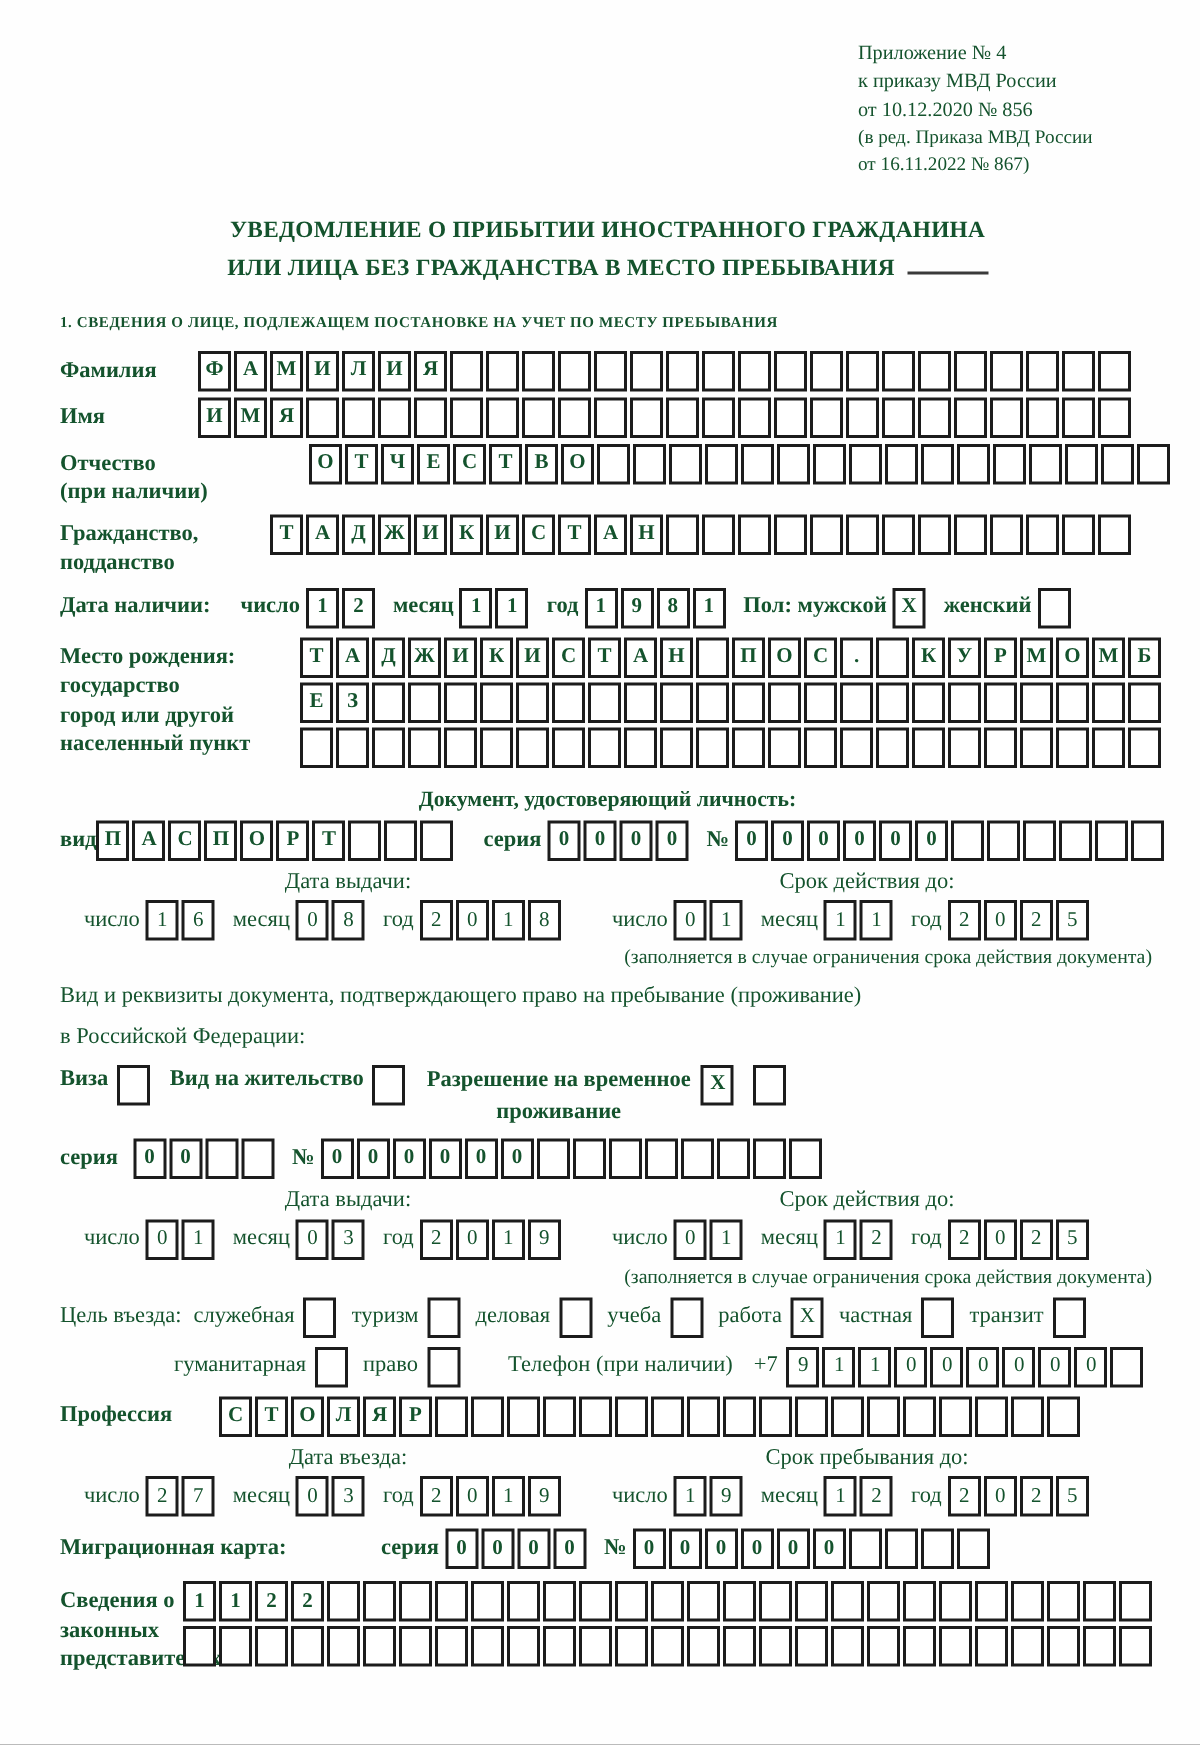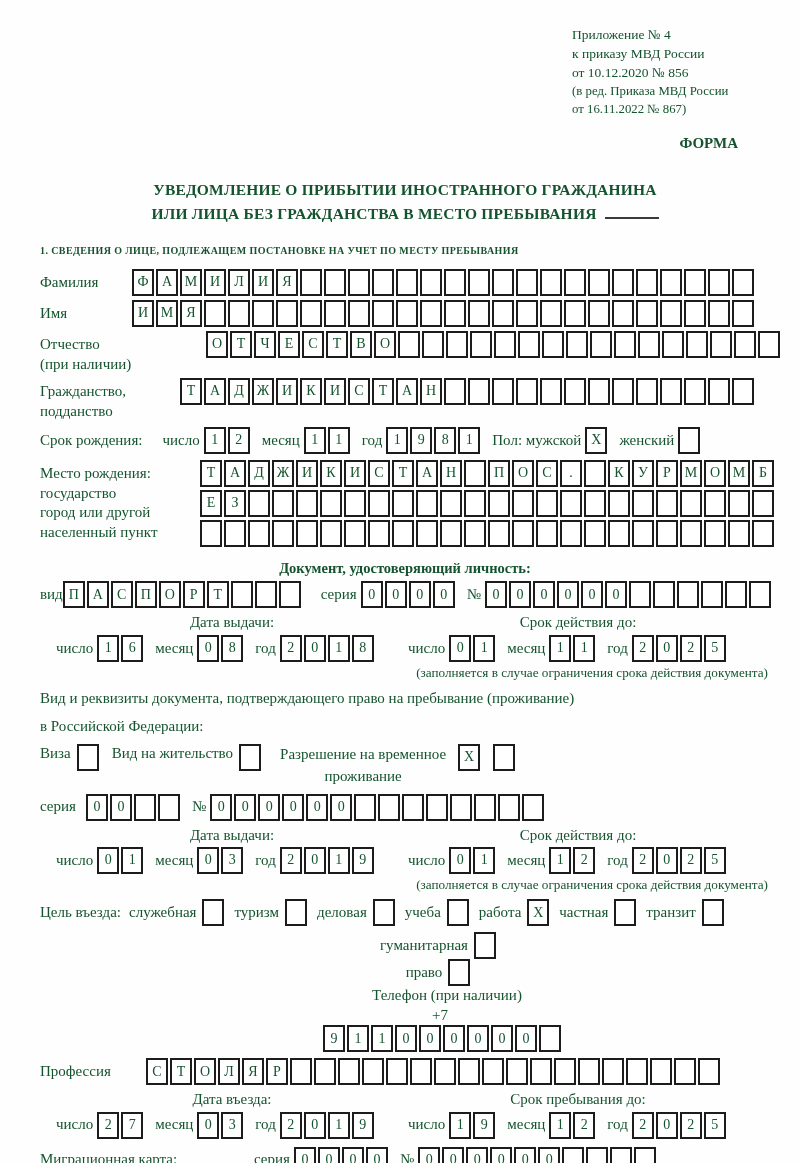--- a/index.html
+++ b/index.html
@@ -9,21 +9,21 @@
     box-sizing:border-box; padding:26px 30px 10px 40px; overflow:hidden;
     font-size:15px; line-height:1.3;
   }
   .annex { width:190px; margin-left:auto; margin-right:8px; font-size:13.5px; line-height:1.4; }
   .annex .ed { font-size:12.8px; }
   .form-label { text-align:right; padding-right:32px; font-weight:bold; margin-top:16px; font-size:15px; }
   .title { text-align:center; font-weight:bold; font-size:15.5px; margin-top:24px; line-height:1.55; letter-spacing:.2px; }
   .title-underline { display:inline-block; width:54px; border-bottom:2px solid #3a3a3a; margin-left:8px; }
   .sec-heading { font-weight:bold; font-size:10px; margin-top:18px; letter-spacing:.4px; }
 
-  .frow { display:flex; align-items:flex-start; margin-top:4px; }
+  .frow { display:flex; align-items:flex-start; margin-top:4px;font-weight:bold; }
   .frow.vc { align-items:center; }
   .lbl { flex:none; padding-top:4px; }
   .boxes { display:inline-flex; flex:none; }
   .cell {
     width:18px; height:23px; border:2px solid #1c1c1c; margin-right:2px;
     display:inline-flex; align-items:center; justify-content:center;
     font-size:14px; background:#fff; flex:none;
   }
   .stack .boxes { margin-bottom:3px; }
 
@@ -47,38 +47,37 @@
   .note { text-align:right; font-size:13.2px; margin-top:2px; padding-right:2px; }
   .intro { margin-top:8px; }
 
   .opts { margin-top:8px; }
   .opt { display:inline-flex; align-items:flex-start; margin-right:11px; }
   .opt .olbl { margin-right:6px; }
   .opt .c2 { width:178px; text-align:center; line-height:1.45; }
   .opt .c3 { width:180px; text-align:center; line-height:1.45; }
   .purpose-row { display:flex; align-items:center; margin-top:6px; white-space:nowrap; }
   .purpose-row .opt { margin-right:8px; align-items:center; }
-  .indent115 { margin-left:76px;flex-direction:column; }
+  .indent115 { margin-left:76px; }
   .gap6 { margin-top:6px; }
   .gap8 { margin-top:8px; }
 </style>
 </head>
 <body>
 
 <div class="page">
 
   <div class="annex">
     <div>Приложение № 4</div>
     <div>к приказу МВД России</div>
     <div>от 10.12.2020 № 856</div>
     <div class="ed">(в ред. Приказа МВД России</div>
     <div class="ed">от 16.11.2022 № 867)</div>
   </div>
 
-  <div class="form-label">ФОРМА</div>
 
   <div class="title">
     <div>УВЕДОМЛЕНИЕ О ПРИБЫТИИ ИНОСТРАННОГО ГРАЖДАНИНА</div>
     <div><span>ИЛИ ЛИЦА БЕЗ ГРАЖДАНСТВА В МЕСТО ПРЕБЫВАНИЯ</span><span class="title-underline"></span></div>
   </div>
 
   <div class="sec-heading">1. СВЕДЕНИЯ О ЛИЦЕ, ПОДЛЕЖАЩЕМ ПОСТАНОВКЕ НА УЧЕТ ПО МЕСТУ ПРЕБЫВАНИЯ</div>
 
   <div class="frow" style="margin-top:12px">
     <span class="lbl w-surname">Фамилия</span>
@@ -204,21 +203,21 @@
         <span class="cell"></span>
         <span class="cell"></span>
         <span class="cell"></span>
         <span class="cell"></span>
         <span class="cell"></span>
         <span class="cell"></span>
       </span>
   </div>
 
   <div class="frow vc gap6">
-    <span style="margin-right:10px">Срок рождения:</span>
+    <span style="margin-right:10px">Дата наличии:</span>
     <span class="dlbl">число</span>
     <span class="boxes">
         <span class="cell">1</span>
         <span class="cell">2</span>
       </span>
     <span class="dlbl">месяц</span>
     <span class="boxes">
         <span class="cell">1</span>
         <span class="cell">1</span>
       </span>

